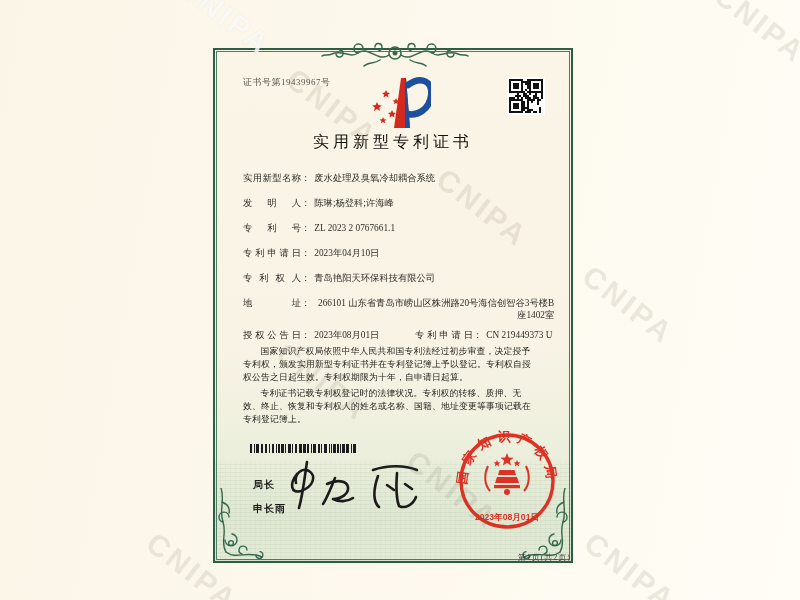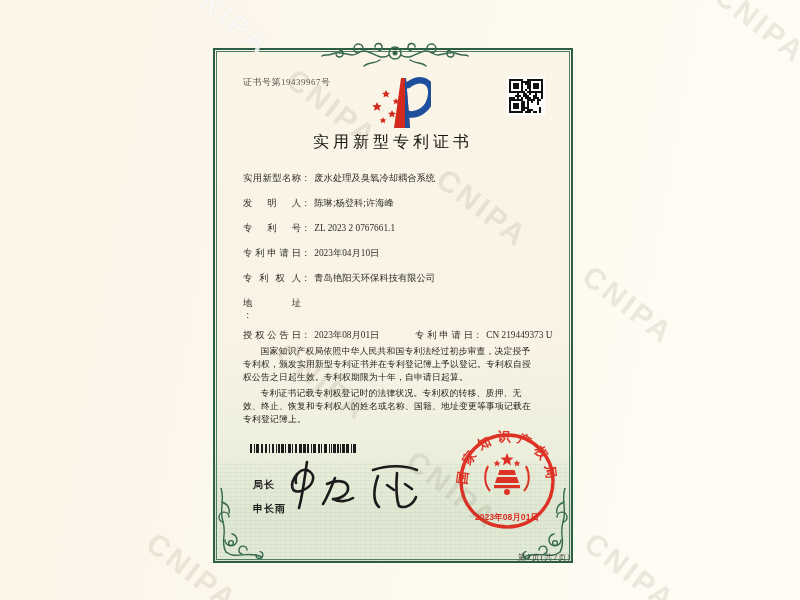--- a/index.html
+++ b/index.html
@@ -42,21 +42,21 @@
   .cert-no{position:absolute;left:28px;top:26px;font-size:9px;letter-spacing:.5px;color:#57544a;}
   .logo{position:absolute;left:150px;top:22px;width:66px;height:60px;}
   .qr{position:absolute;left:292px;top:27px;width:38px;height:38px;background:#fff;padding:2px;box-sizing:border-box;}
   .title{
     position:absolute;left:0;top:82px;width:100%;margin:0;text-align:center;
     font-size:16px;font-weight:normal;letter-spacing:4px;color:#15140f;
   }
   
   .fields{position:absolute;left:28px;top:122px;width:310px;font-size:9.3px;line-height:12px;}
   .frow{margin-bottom:13px;display:flex;align-items:flex-start;}
-  .frow-addr{margin-bottom:8px;flex-direction:column;}
+  .frow-addr{margin-bottom:8px;}
   .flabel{display:inline-block;width:58px;text-align:justify;text-align-last:justify;flex:none;}
   .fcolon{flex:none;margin-right:4px;}
   .fvalue{flex:none;text-align:right;}
   .addr{width:240px;white-space:normal;}
   .fgroup{display:flex;align-items:flex-start;}
   .fgroup1{width:172px;flex:none;}
   
   .body-text{position:absolute;left:28px;top:295px;width:306px;font-size:8.8px;line-height:13.2px;color:#262420;letter-spacing:.2px;}
   .body-text p{margin:0 12px 2px 0;text-indent:2em;}
   
@@ -246,20 +246,21 @@
           <span class="fvalue">2023年04月10日</span>
       </div>
       <div class="frow">
         <span class="flabel">专利权人</span>
           <span class="fcolon">：</span>
           <span class="fvalue">青岛艳阳天环保科技有限公司</span>
       </div>
       <div class="frow frow-addr">
         <span class="flabel">地址</span>
           <span class="fcolon">：</span>
+          <span class="fvalue addr">266101 山东省青岛市崂山区株洲路20号海信创智谷3号楼B座1402室</span>
       </div>
       <div class="frow">
         <span class="fgroup fgroup1">
           <span class="flabel">授权公告日</span>
             <span class="fcolon">：</span>
             <span class="fvalue">2023年08月01日</span>
         </span>
         <span class="fgroup">
           <span class="flabel">专利申请日</span>
             <span class="fcolon">：</span>

